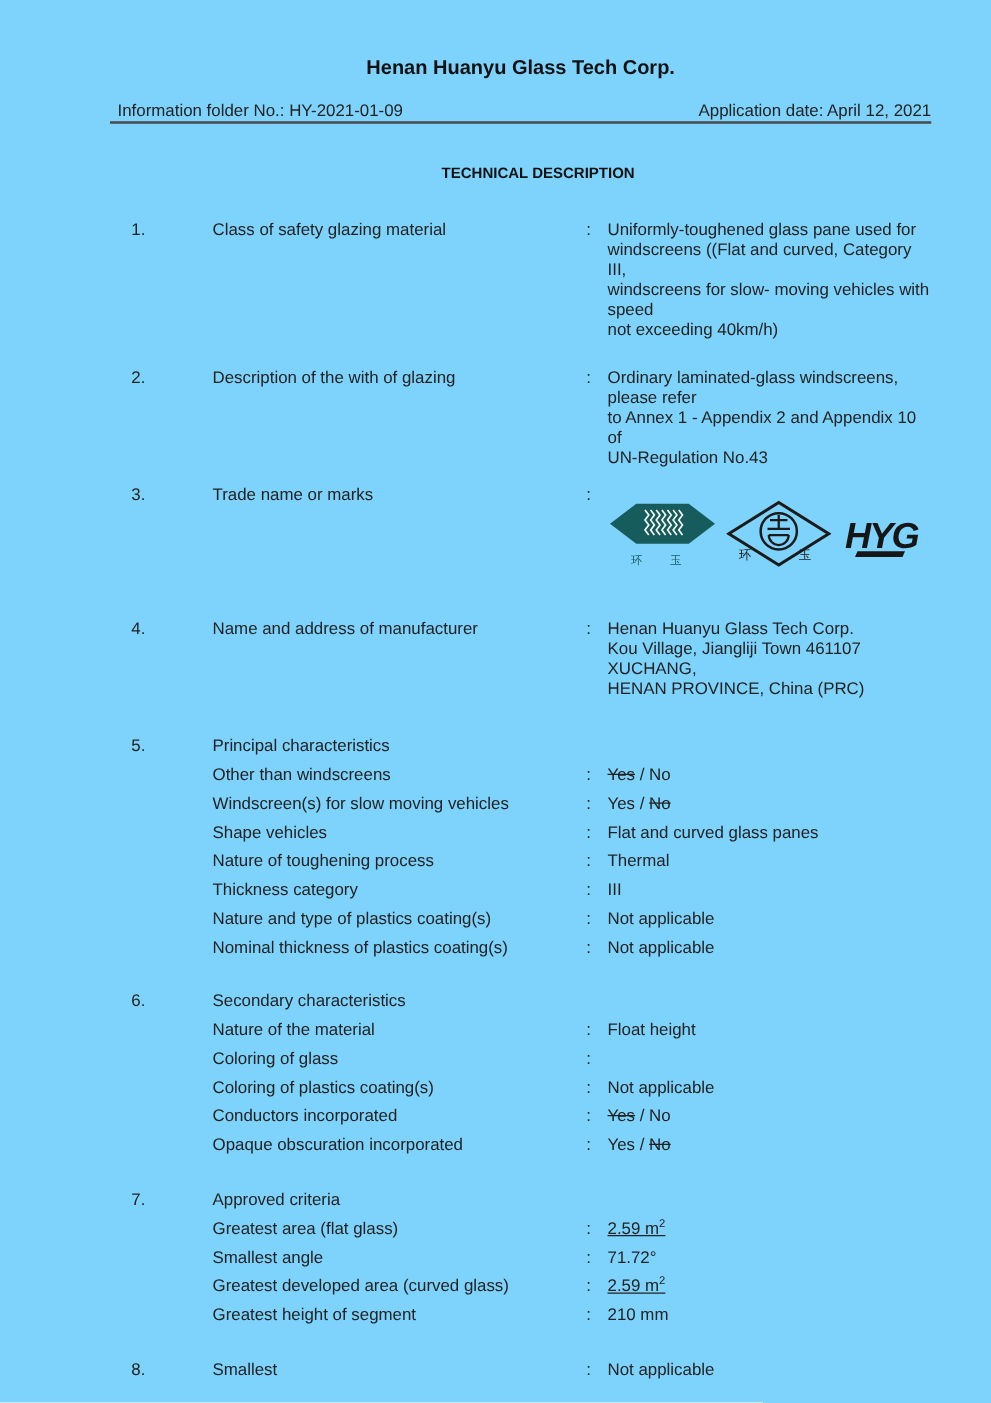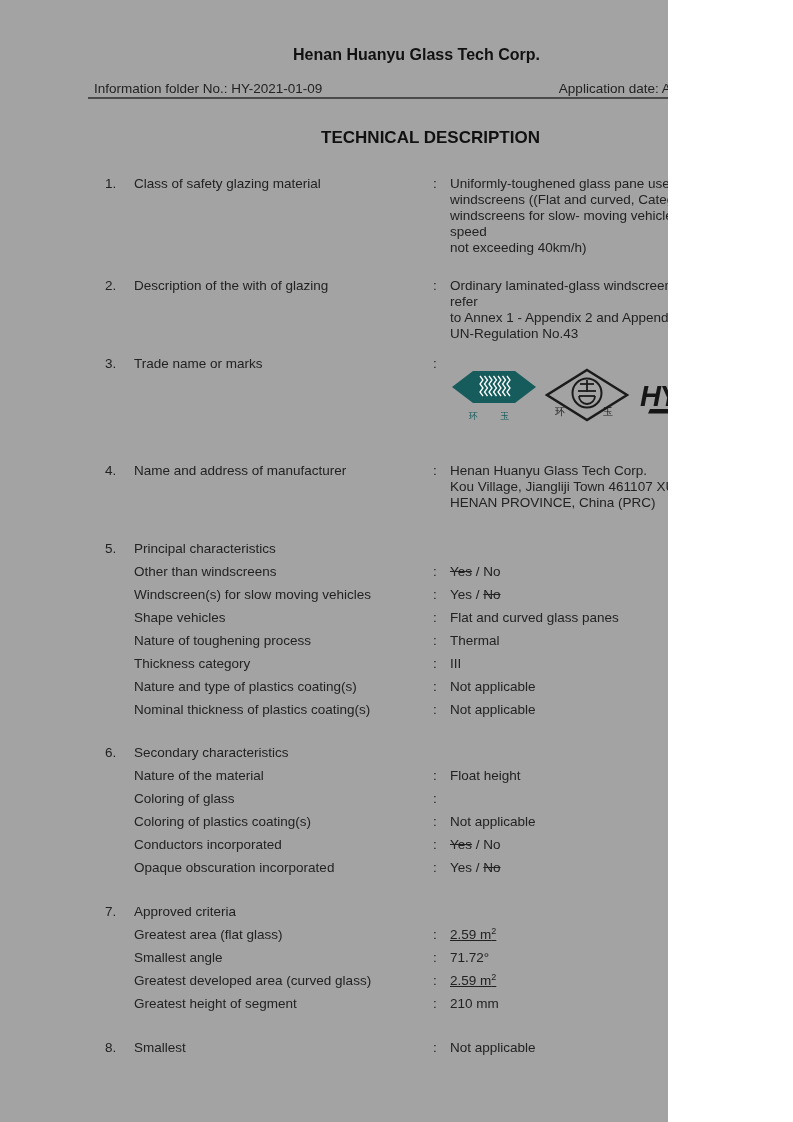--- a/index.html
+++ b/index.html
@@ -1,19 +1,19 @@
 <!DOCTYPE html>
 <html><head>
 <meta charset="utf-8">
 <style>
   html, body { margin:0; padding:0; background:#ffffff; }
   .page {
     position:relative;
-    width:668px; height:1122px;
-    background:#a3a3a3;
+    width:793px; height:1122px;
+    background:#7dd3fc;
     font-family:"Liberation Sans", sans-serif;
     font-size:13.5px;
     color:#222222;
     overflow:hidden;
   }
   .content { margin-left:88px; width:657px; }
   .doc-company {
     margin-top:45px;
     text-align:center;
     font-size:16px; font-weight:bold;
@@ -21,28 +21,28 @@
     color:#111;
   }
   .hdr-line1 { display:flex; margin-top:17px; line-height:15px; }
   .hdr-info { margin-left:6px; }
   .hdr-appdate { margin-left:auto; }
   .hdr-line2 { text-align:right; line-height:15px; }
   .hdr-rule { margin-top:1px; border-bottom:2px solid #4a4a4a; }
   .doc-title {
     margin-top:31px;
     text-align:center; text-indent:28px;
-    font-weight:bold; font-size:17px;
+    font-weight:bold; font-size:12px;
     line-height:16px;
     color:#111;
   }
   .row { display:flex; line-height:16px; }
   .item { margin-left:17px; }
   .num { width:29px; flex:none; }
-  .label { width:299px; flex:none; }
+  .label { width:299px; flex:none;margin-left:36px; }
   .colon { width:17px; flex:none; }
   .value { flex:1; white-space:pre-line; }
   .subrow { margin-left:46px; margin-top:7px; }
   .subrow .label { width:299px; }
   .strike { text-decoration:line-through; }
   .uline { text-decoration:underline; }
   sup { font-size:9px; line-height:0; }
   .logos { display:flex; align-items:center; gap:7px; margin-top:-4px; }
   .logos svg { display:block; }
 </style>

